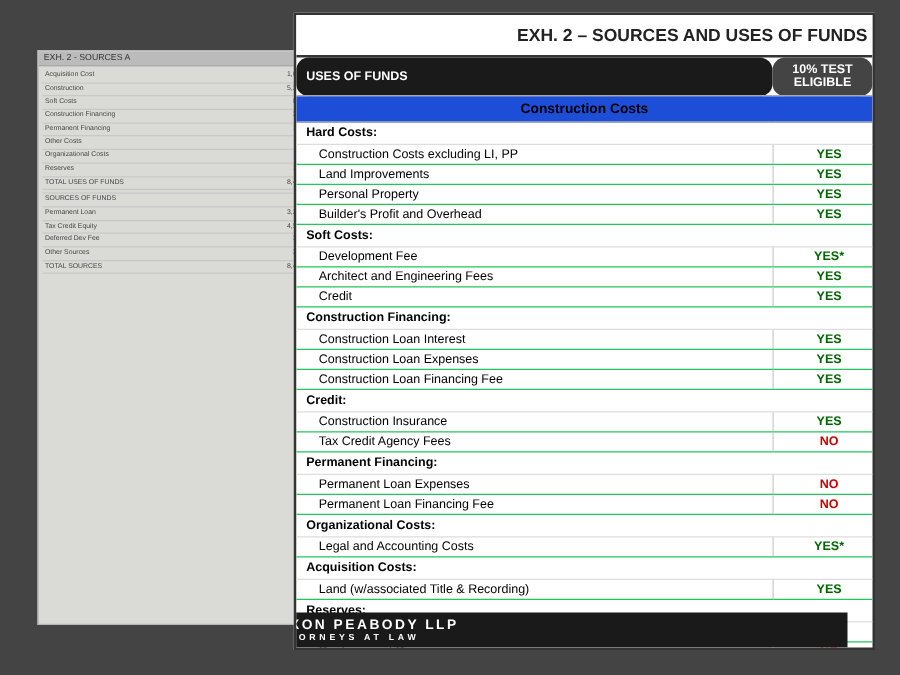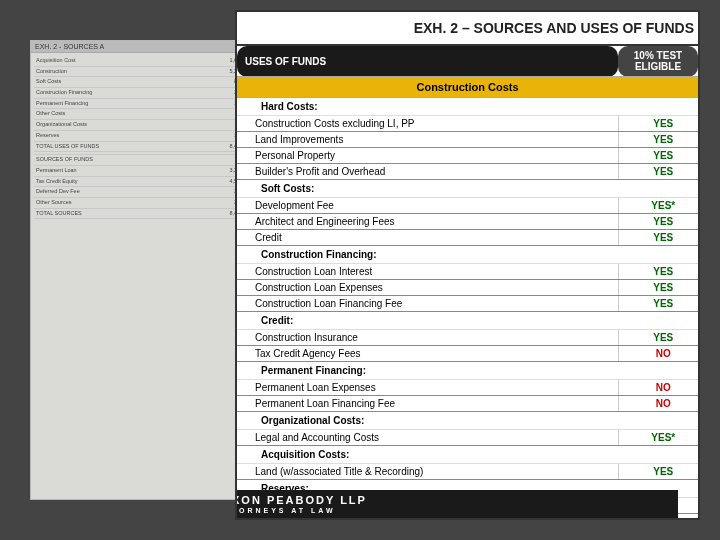--- a/index.html
+++ b/index.html
@@ -98,32 +98,32 @@
       border-radius: 10px;
     }
 
     .funds-table th.right-col {
       text-align: center;
       background: #444;
       color: white;
     }
 
     .section-header td {
-      background: #eab308;
+      background: #1d4ed8;
       text-align: center;
       font-weight: bold;
       font-size: 11px;
       padding: 4px 8px;
       border-bottom: 1px solid #aaa;
       border-top: 1px solid #aaa;
     }
 
     .subsection-header td {
       font-weight: bold;
-      padding: 3px 24px;
+      padding: 3px 8px;
       font-size: 10px;
       border-bottom: 1px solid #ddd;
       margin-left: 28px;
     }
 
     .data-row td {
       padding: 2px 8px 2px 18px;
       border-bottom: 1px solid #22c55e;
       font-size: 10px;
     }

